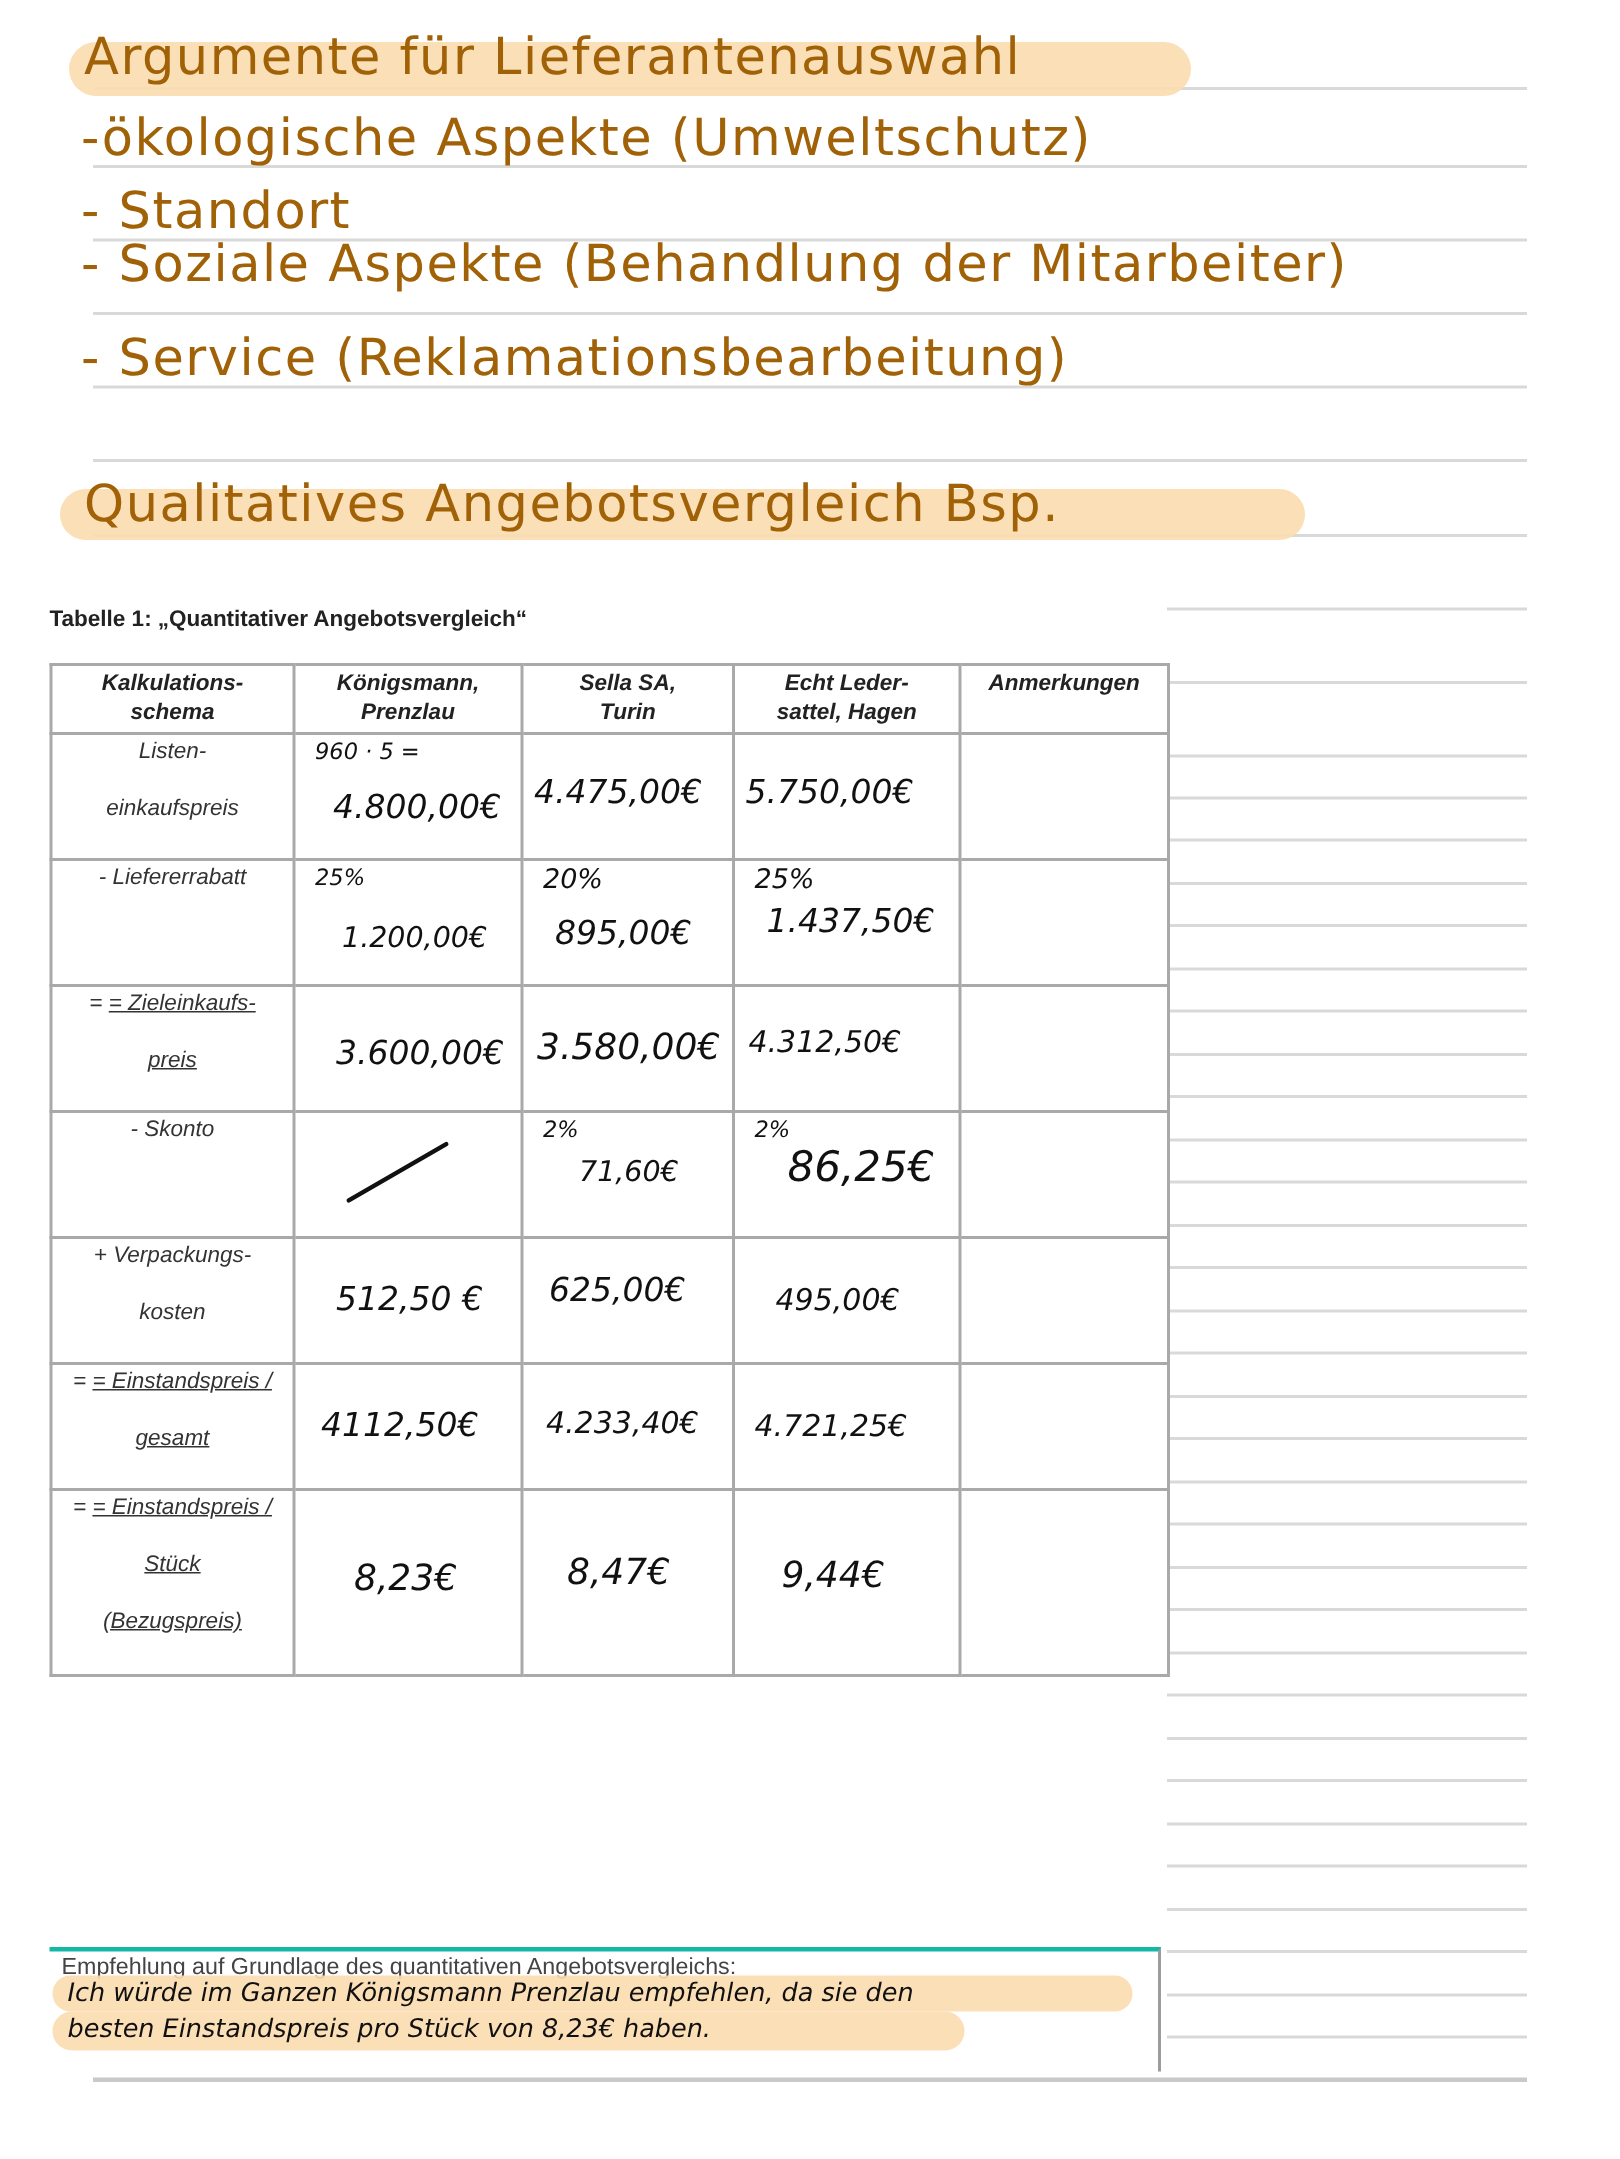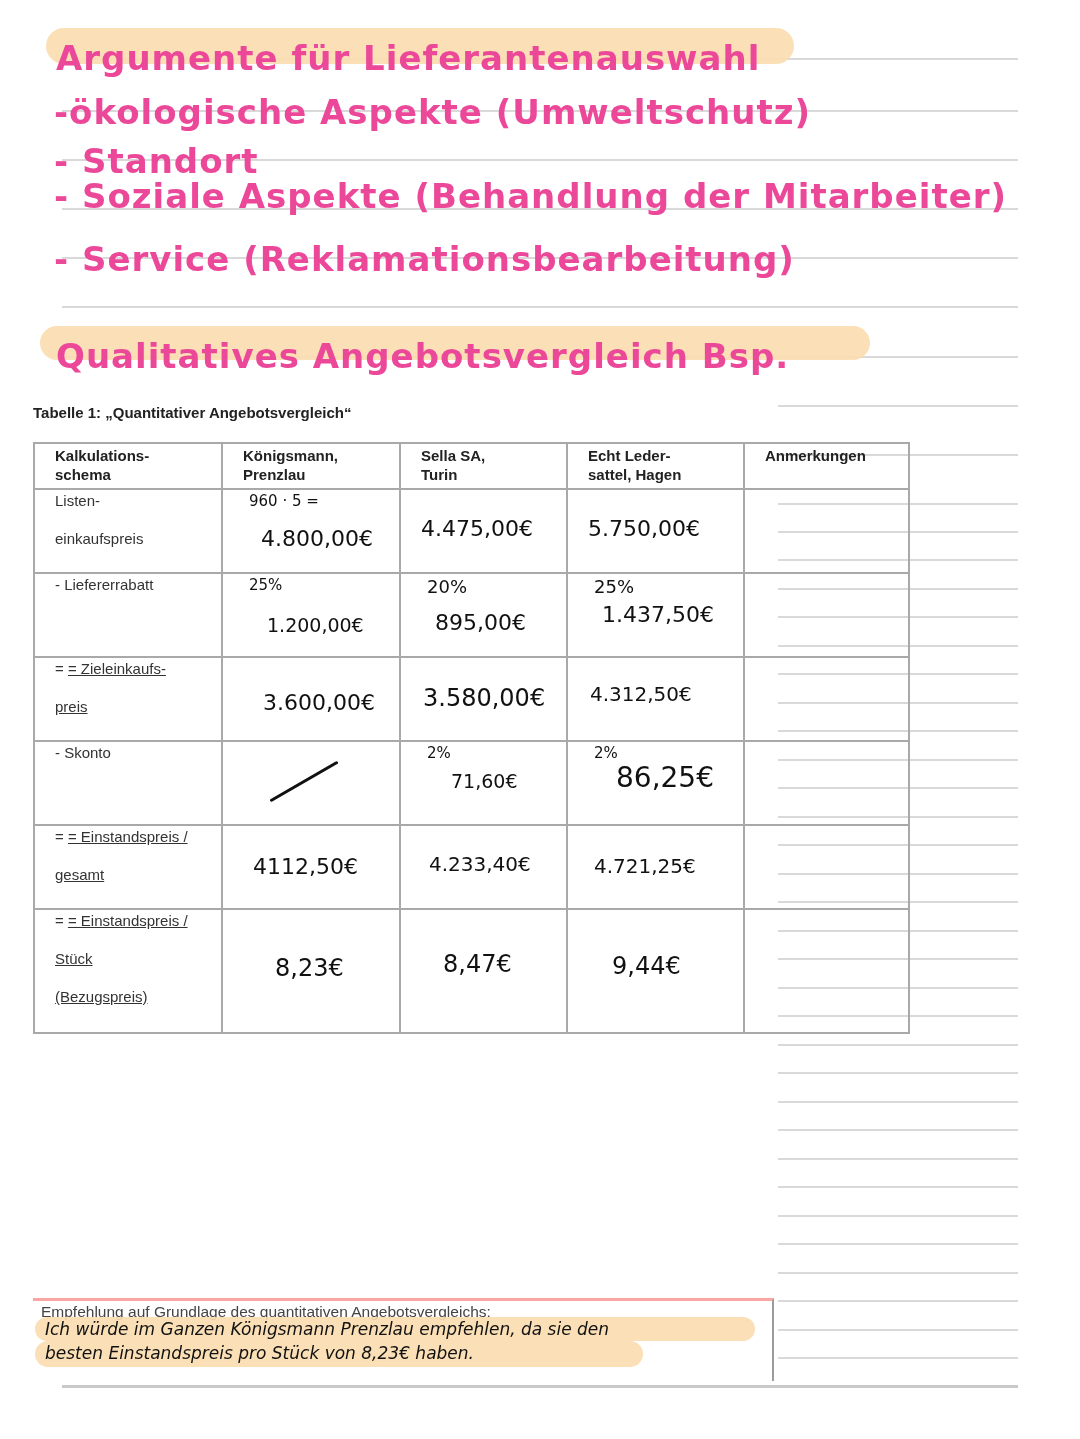--- a/index.html
+++ b/index.html
@@ -5,54 +5,54 @@
   html, body { margin: 0; padding: 0; }
   body {
     width: 1080px; height: 1439px; background: #ffffff; position: relative; overflow: hidden;
     font-family: "Liberation Sans", sans-serif; color: #111;
   }
   .rule { position: absolute; left: 62px; width: 956px; height: 2px; background: #d9d9d9; }
   .rule.right { left: 778px; width: 240px; }
   .rule.bottom { left: 62px; width: 956px; height: 3px; background: #c9c9c9; top: 1385px; }
 
   .hand {
-    position: absolute; font-family: "DejaVu Sans", sans-serif; font-weight: 700;
-    color: #ec4899; white-space: nowrap; letter-spacing: 1px; margin-top: 20px;
+    position: absolute; font-family: "DejaVu Sans", sans-serif; font-weight: 400;
+    color: #a16207; white-space: nowrap; letter-spacing: 1px;
   }
   .hl { position: absolute; background: #fbdcae; border-radius: 20px; opacity: 0.9; }
 
   .h-title { font-size: 34px; }
   .h-item { font-size: 34px; }
 
   .doc-caption {
     position: absolute; left: 33px; top: 404px; font-size: 15px; font-weight: bold; color: #222;
   }
 
   table.cmp {
     position: absolute; left: 33px; top: 442px; border-collapse: collapse;
     font-family: "Liberation Sans", sans-serif; font-size: 15px; color: #333;
   }
   table.cmp td, table.cmp th {
-    border: 2px solid #a9a9a9; vertical-align: top; padding: 2px 20px; text-align: left;
+    border: 2px solid #a9a9a9; vertical-align: top; padding: 2px 7px; text-align: center; font-style: italic;
   }
   table.cmp th { font-weight: bold; color: #222; line-height: 19px; height: 40px; }
   .c0 { width: 146px; } .c1 { width: 136px; } .c2 { width: 125px; } .c3 { width: 135px; } .c4 { width: 123px; }
   .lab1, .lab2 { display: block; }
   .lab2 { margin-top: 21px; }
   .lab3 { display: block; margin-top: 21px; }
   .u { text-decoration: underline; }
   .cell { position: relative; height: 78px; }
   .cell.tall { height: 118px; }
   .note { position: absolute; font-family: "DejaVu Sans", sans-serif; font-size: 15px; color: #111; left: 6px; top: 0px; }
   .val { position: absolute; font-family: "DejaVu Sans", sans-serif; font-size: 22px; color: #111; white-space: nowrap; }
   .slash { position: absolute; width: 78px; height: 3px; background: #111; transform: rotate(-30deg); border-radius: 2px; }
 
   .rec-box {
     position: absolute; left: 33px; top: 1298px; width: 739px; height: 80px;
-    border-top: 3px solid #fca5a5; border-right: 2px solid #9c9c9c;
+    border-top: 3px solid #14b8a6; border-right: 2px solid #9c9c9c;
   }
   .rec-label { position: absolute; left: 8px; top: 2px; font-size: 15.5px; color: #444; }
   .rec-text { position: absolute; left: 12px; font-family: "DejaVu Sans", sans-serif; font-size: 17px; font-style: italic; color: #111; white-space: nowrap; }
 </style>
 </head>
 <body>
 
 <div class="rule" style="top:58px"></div>
 <div class="rule" style="top:110px"></div>
 <div class="rule" style="top:159px"></div>
@@ -224,20 +224,46 @@
             <span class="note">2%</span>
             <span class="val" style="left:28px;top:17px;font-size:28px;">86,25€</span>
           </div>
         </td>
     <td>
           <div class="cell"></div>
         </td>
   </tr>
 
 
+  <tr>
+    <td>
+          <div class="cell">
+            <span class="lab1">+ Verpackungs-</span>
+            <span class="lab2">kosten</span>
+          </div>
+        </td>
+    <td>
+          <div class="cell">
+            <span class="val" style="left:20px;top:26px;">512,50 €</span>
+          </div>
+        </td>
+    <td>
+          <div class="cell">
+            <span class="val" style="left:10px;top:20px;">625,00€</span>
+          </div>
+        </td>
+    <td>
+          <div class="cell">
+            <span class="val" style="left:20px;top:26px;font-size:20px;">495,00€</span>
+          </div>
+        </td>
+    <td>
+          <div class="cell"></div>
+        </td>
+  </tr>
 
 
   <tr>
     <td>
           <div class="cell">
             <span class="lab1">= <span class="u">= Einstandspreis /</span></span>
             <span class="lab2 u">gesamt</span>
           </div>
         </td>
     <td>

